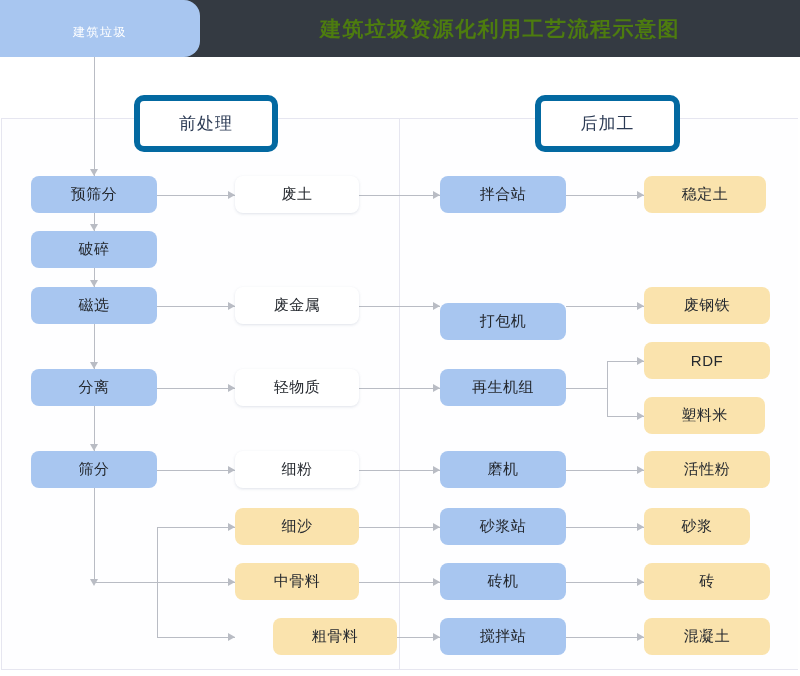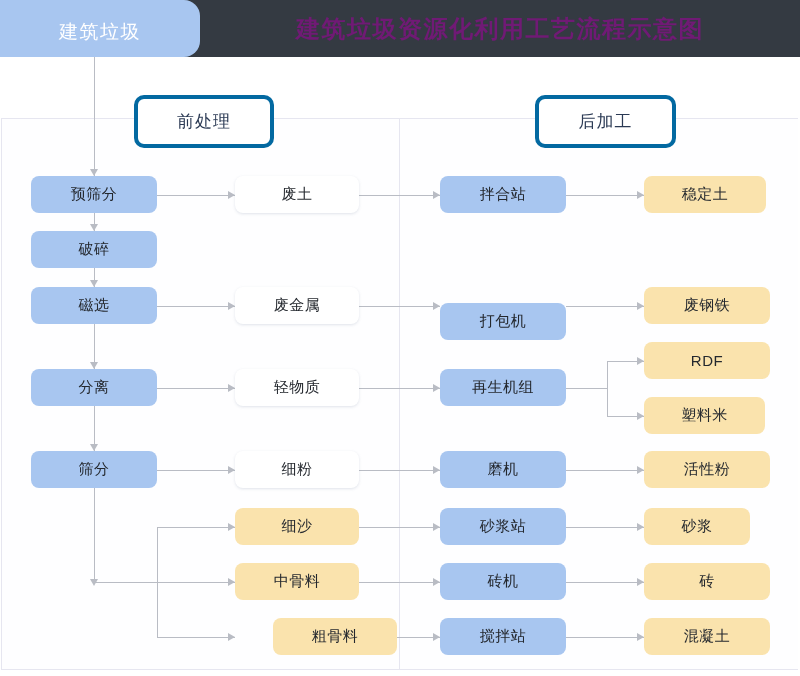--- a/index.html
+++ b/index.html
@@ -13,49 +13,49 @@
   #root{position:relative;width:800px;height:676px;background:#ffffff;}
 
   
   .header-bar{
     position:absolute;left:0;top:0;width:800px;height:57px;
     background:#343a42;border-radius:0 0 0 0;
   }
   .header-title{
     position:absolute;left:200px;top:0;width:600px;height:57px;
     display:flex;align-items:center;justify-content:center;
-    color:#701a75;font-size:24px;font-weight:bold;letter-spacing:1.5px;
+    color:#4d7c0f;font-size:21px;font-weight:bold;letter-spacing:1.5px;
     white-space:nowrap;
   }
   .src-tab-inner{
     position:absolute;left:0px;top:0px;width:200px;height:57px;
     background:#a8c6f0;
     border-radius:0 16px 16px 0;
   }
   .src-tab-label{
     position:absolute;left:0;top:0;width:200px;height:64px;
     display:flex;align-items:center;justify-content:center;
-    color:#ffffff;font-size:19px;letter-spacing:1.5px;z-index:3;
+    color:#ffffff;font-size:12px;letter-spacing:1.5px;z-index:3;
   }
 
   
   .panel{
     position:absolute;left:1px;top:118px;width:797px;height:552px;
     border:1px solid #e6e6f0;border-right:none;
     background:#fefeff;box-sizing:border-box;
   }
   .panel-divider{
     position:absolute;left:399px;top:118px;width:1px;height:552px;
     background:#e6e6f0;
   }
 
   
   .section-chip{
     position:absolute;height:45px;
-    background:#ffffff;border:4px solid #0369a1;border-radius:10px;
+    background:#ffffff;border:6px solid #0369a1;border-radius:10px;
     display:flex;align-items:center;justify-content:center;
     color:#2b3a54;font-size:17px;letter-spacing:1px;z-index:6;
   }
 
   
   .node{
     position:absolute;height:37px;border-radius:8px;
     display:flex;align-items:center;justify-content:center;
     font-size:15px;letter-spacing:0.5px;color:#24282e;
     box-sizing:border-box;z-index:5;

